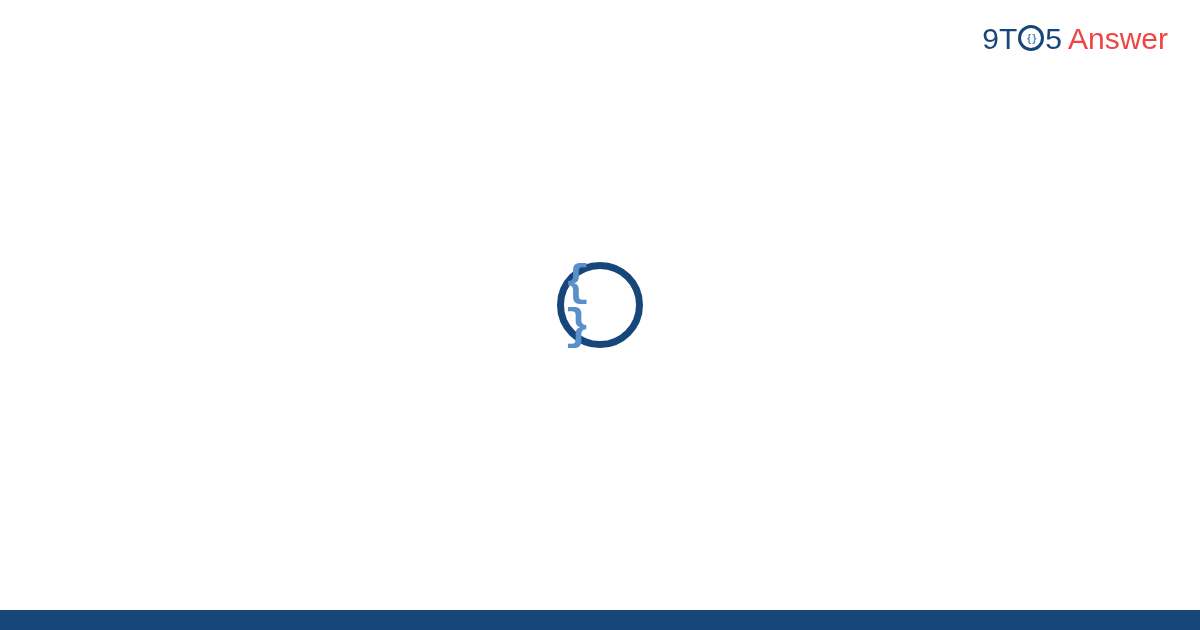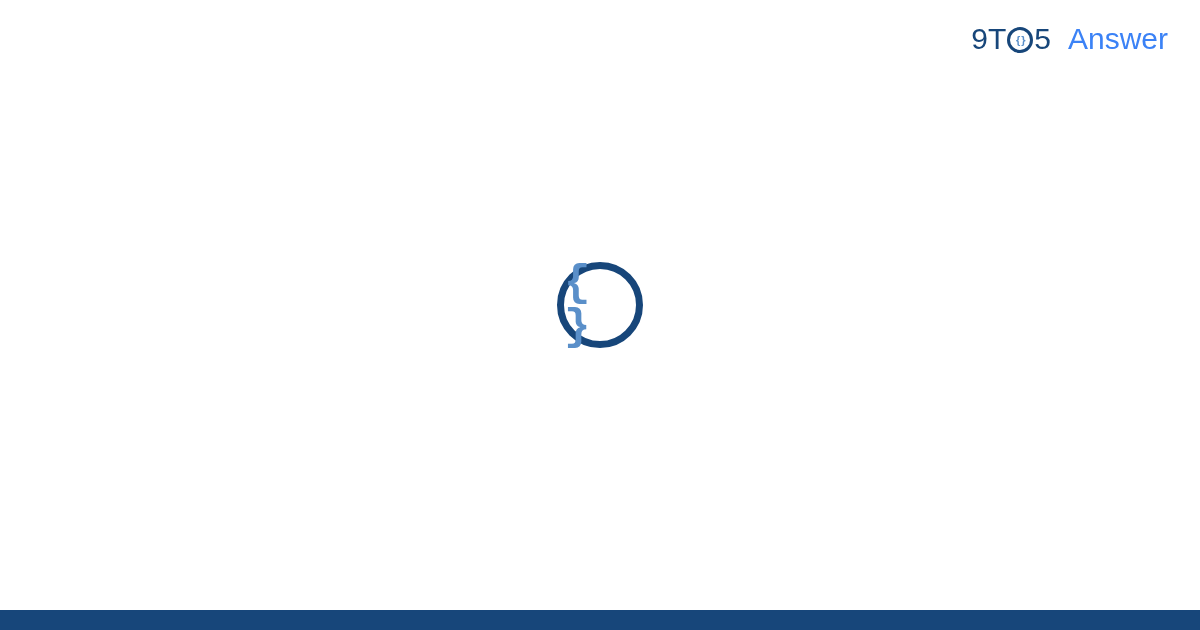--- a/index.html
+++ b/index.html
@@ -13,21 +13,21 @@
       background: #ffffff;
       font-family: Arial, Helvetica, sans-serif;
       position: relative;
       overflow: hidden;
     }
     .logo-wrap {
       position: absolute;
       top: 24px;
       right: 32px;
       display: flex;
-      align-items: center;
+      align-items: flex-start;
       font-size: 30px;
       font-weight: 500;
       line-height: 1;
     }
     .logo-9t { color: #17467a; }
     .logo-o {
       display: inline-flex;
       align-items: center;
       justify-content: center;
       width: 26px;
@@ -38,21 +38,21 @@
       position: relative;
       top: 1px;
     }
     .logo-o-inner {
       font-size: 11px;
       color: #5a8fc9;
       font-weight: 600;
       letter-spacing: -1px;
     }
     .logo-5 { color: #17467a; }
-    .logo-answer { color: #3b82f6; font-weight: 400; margin-left: 17px; }
+    .logo-answer { color: #ef4444; font-weight: 400; margin-left: 6px; }
     .content {
       position: absolute;
       top: 0;
       left: 0;
       width: 1200px;
       height: 610px;
       display: flex;
       flex-direction: column;
       align-items: center;
       justify-content: center;

